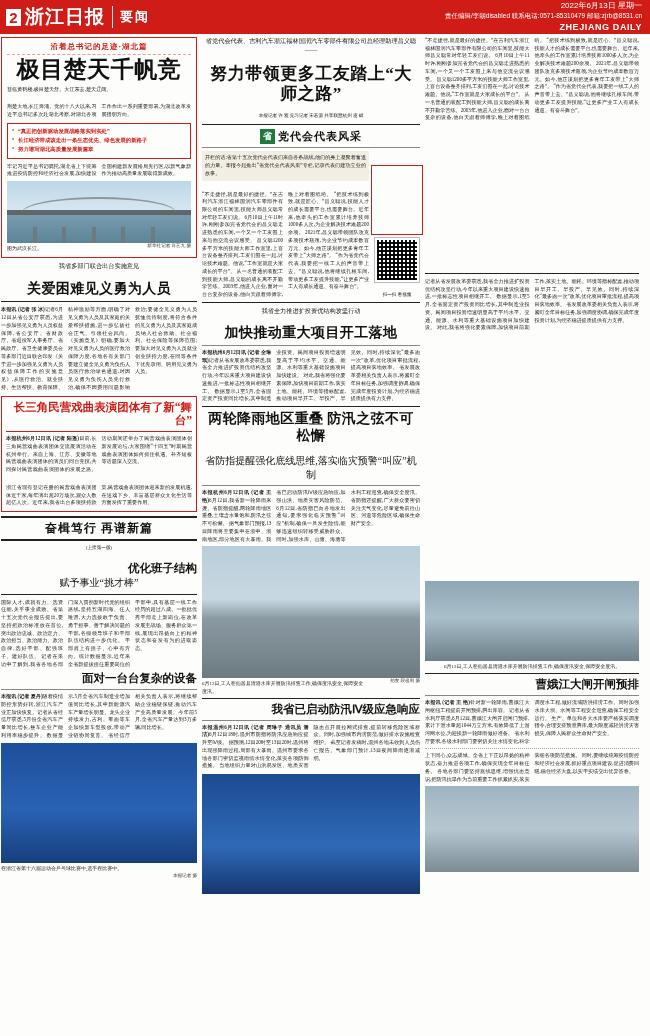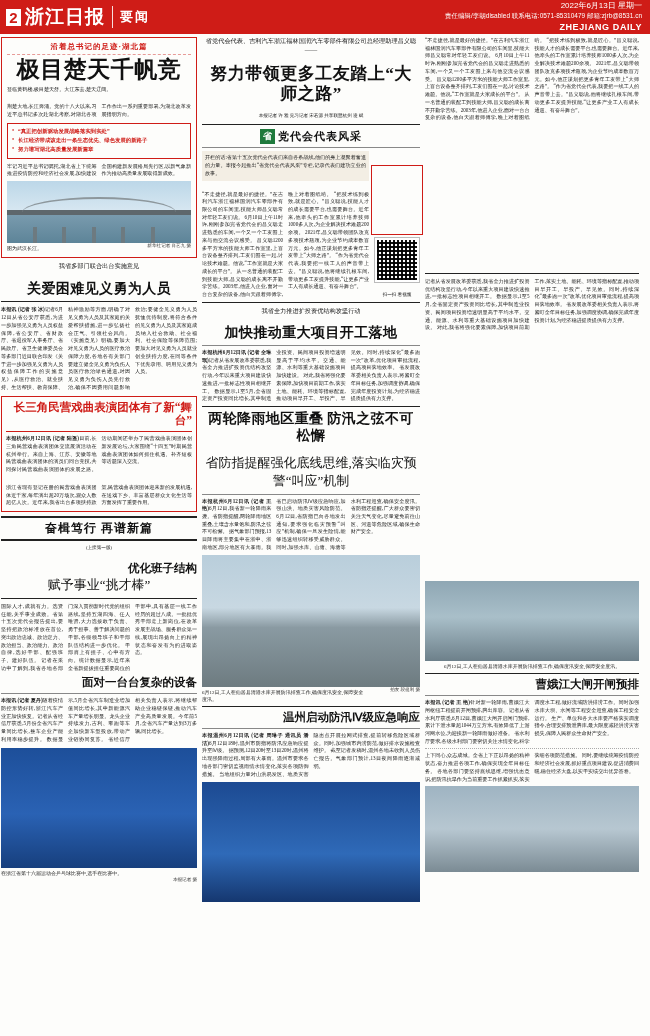--- a/index.html
+++ b/index.html
@@ -75,21 +75,21 @@
   .rule-thin { border-top:.5px solid #888; margin:3px 0; }
   .rule-red { border-top:1px solid #cf1c17; margin:3px 0; }
 
   
   h1,h2,h3,h4 { margin:0; font-weight:bold; }
   .hl-xxl { font-size:23px; line-height:1.12; letter-spacing:.5px; text-align:center; }
   .hl-xl  { font-size:17px; line-height:1.15; text-align:center; letter-spacing:.5px; }
   .hl-l   { font-size:14px; line-height:1.18; text-align:center; letter-spacing:.4px; }
   .hl-m   { font-size:11.5px; line-height:1.2; text-align:right; }
   .kicker { font-size:6.2px; text-align:center; line-height:1.4; font-weight:normal; }
-  .subhead{ font-size:13px; text-align:center; line-height:1.4; }
+  .subhead{ font-size:10px; text-align:center; line-height:1.4; }
 
   
   .redbox {
     border:1.6px solid #cf1c17;
     padding:4px 5px 5px 5px;
     box-sizing:border-box;
   }
   .redbox-tag {
     font-size:7.5px; font-weight:bold; color:#cf1c17;
     text-align:center; letter-spacing:1px;
@@ -329,21 +329,21 @@
       <div class="photo ph-excavator mt3"></div>
       <div style="display:flex;justify-content:space-between;align-items:flex-start">
         <div class="cap">6月12日,工人在仙居县清港水库开展防汛排查工作,确保度汛安全,保障安全度汛。</div>
         <div class="credit" style="min-width:52px">拍友 段俊利 摄</div>
       </div>
     </div>
 
     <div class="rule mt3"></div>
 
     <div>
-      <h2 class="hl-m">温州启动防汛Ⅳ级应急响应</h2>
+      <h2 class="hl-m">我省已启动防汛Ⅳ级应急响应</h2>
       <div class="rule-thin"></div>
       <div class="body-text cols-2"><span class="byline">本报温州6月12日讯 (记者 周琳子 通讯员 潘 洁)</span><span>6月12日18时,温州市防指将防汛应急响应提升至Ⅳ级。
 据预测,12日20时至13日20时,温州将出现强降雨过程,局部有大暴雨。温州市要求各地各部门密切监视雨情水情变化,落实各项防御措施。
 当地组织力量对山洪易发区、地质灾害隐患点开展拉网式排查,提前转移危险区域群众。同时,加强城市内涝防范,做好排水设施检查维护。
 截至记者发稿时,温州各地未收到人员伤亡报告。气象部门预计,13日夜间降雨逐渐减弱。</span></div>
     </div>
 
     <div class="photo ph-pingpong2 mt4"></div>
   </div>
 

